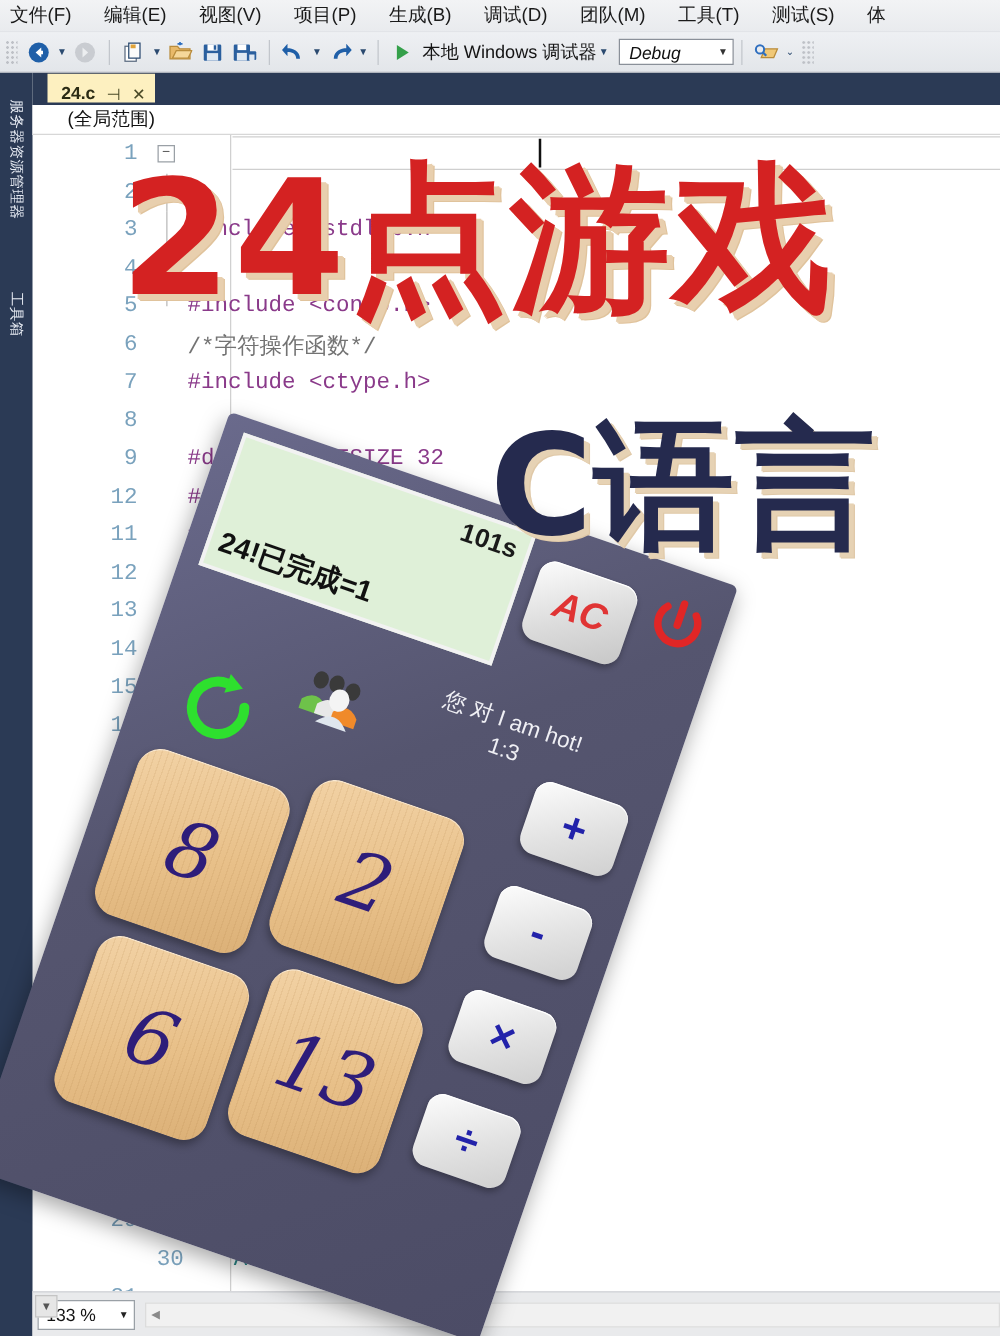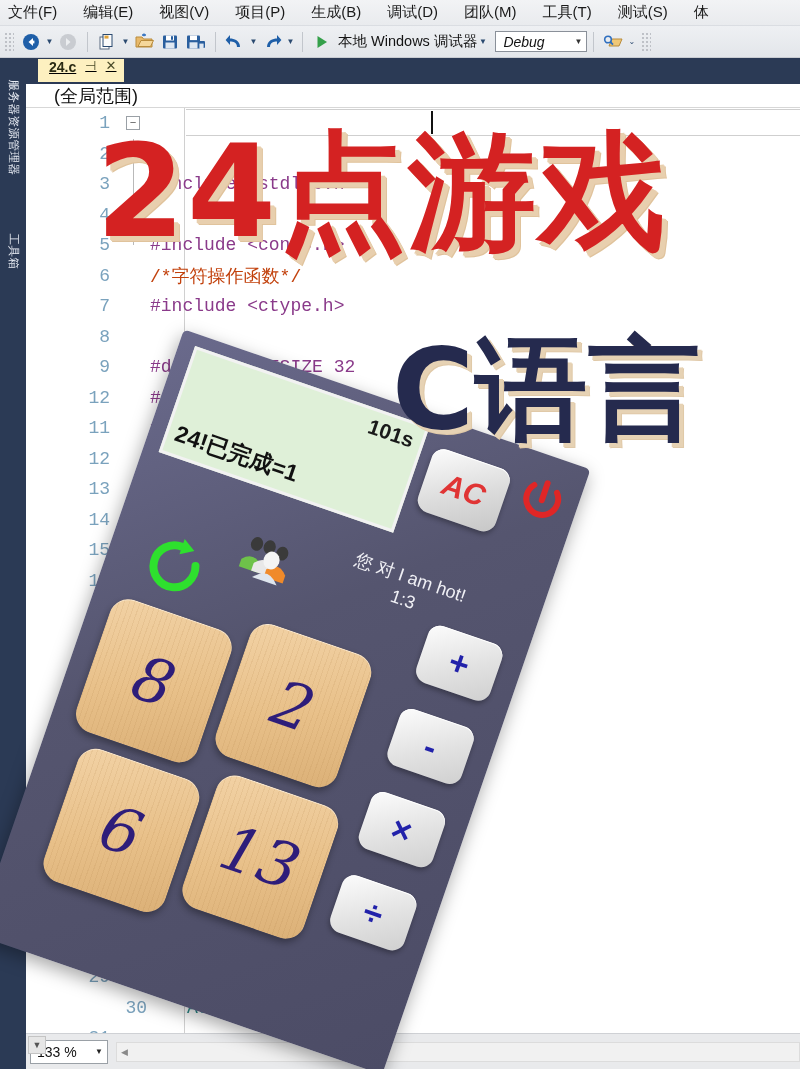--- a/index.html
+++ b/index.html
@@ -122,25 +122,24 @@
     width: 774px; height: 26px;
     background: #2b3a55;
     z-index: 7;
   }
   #doc-tab {
     position: absolute;
     left: 12px; top: 1px;
     height: 23px;
     background: #fdf0c0;
     display: flex;
-    align-items: flex-start;
+    align-items: flex-end;
     padding: 0 8px 0 11px;
     box-sizing: border-box;
     gap: 9px;
-    text-decoration: underline;
   }
   #doc-tab .tab-name {
     font-size: 14px;
     font-weight: bold;
     color: #2b2b14;
   }
   .tab-ico { font-size: 13px; color: #4a4a28; line-height: 1; }
 
   
   #scopebar {
@@ -149,21 +148,21 @@
     width: 774px; height: 24px;
     background: #ffffff;
     border-bottom: 1px solid #d7d7d7;
     display: flex;
     align-items: center;
     padding-left: 28px;
     box-sizing: border-box;
     z-index: 7;
   }
   #scopebar .scope-text {
-    font-size: 18px;
+    font-size: 15px;
     color: #111;
   }
 
   
   #editor {
     position: absolute;
     left: 26px; top: 108px;
     width: 774px; height: 925px;
     background: #ffffff;
     z-index: 5;
@@ -212,21 +211,21 @@
     width: 22px;
     display: flex; align-items: center; justify-content: center;
     color: #bdbdbd;
   }
   .foldbar i {
     display:block; width:1px; height:30px; background:#b9b9b9;
   }
   .codetext { padding-left: 6px; }
   .kw   { color: #2b2bc4; }
   .mac  { color: #8a3a8a; }
-  .cmt  { color: #c2410c; }
+  .cmt  { color: #737373; }
   .typ  { color: #2b8a8a; }
   .pln  { color: #111; }
 
   #caret-line1 {
     position: absolute;
     left: 160px; top: 1px;
     width: 614px; height: 27px;
     border: 1px solid #cfcfcf;
     border-left: none; border-right: none;
     box-sizing: border-box;

